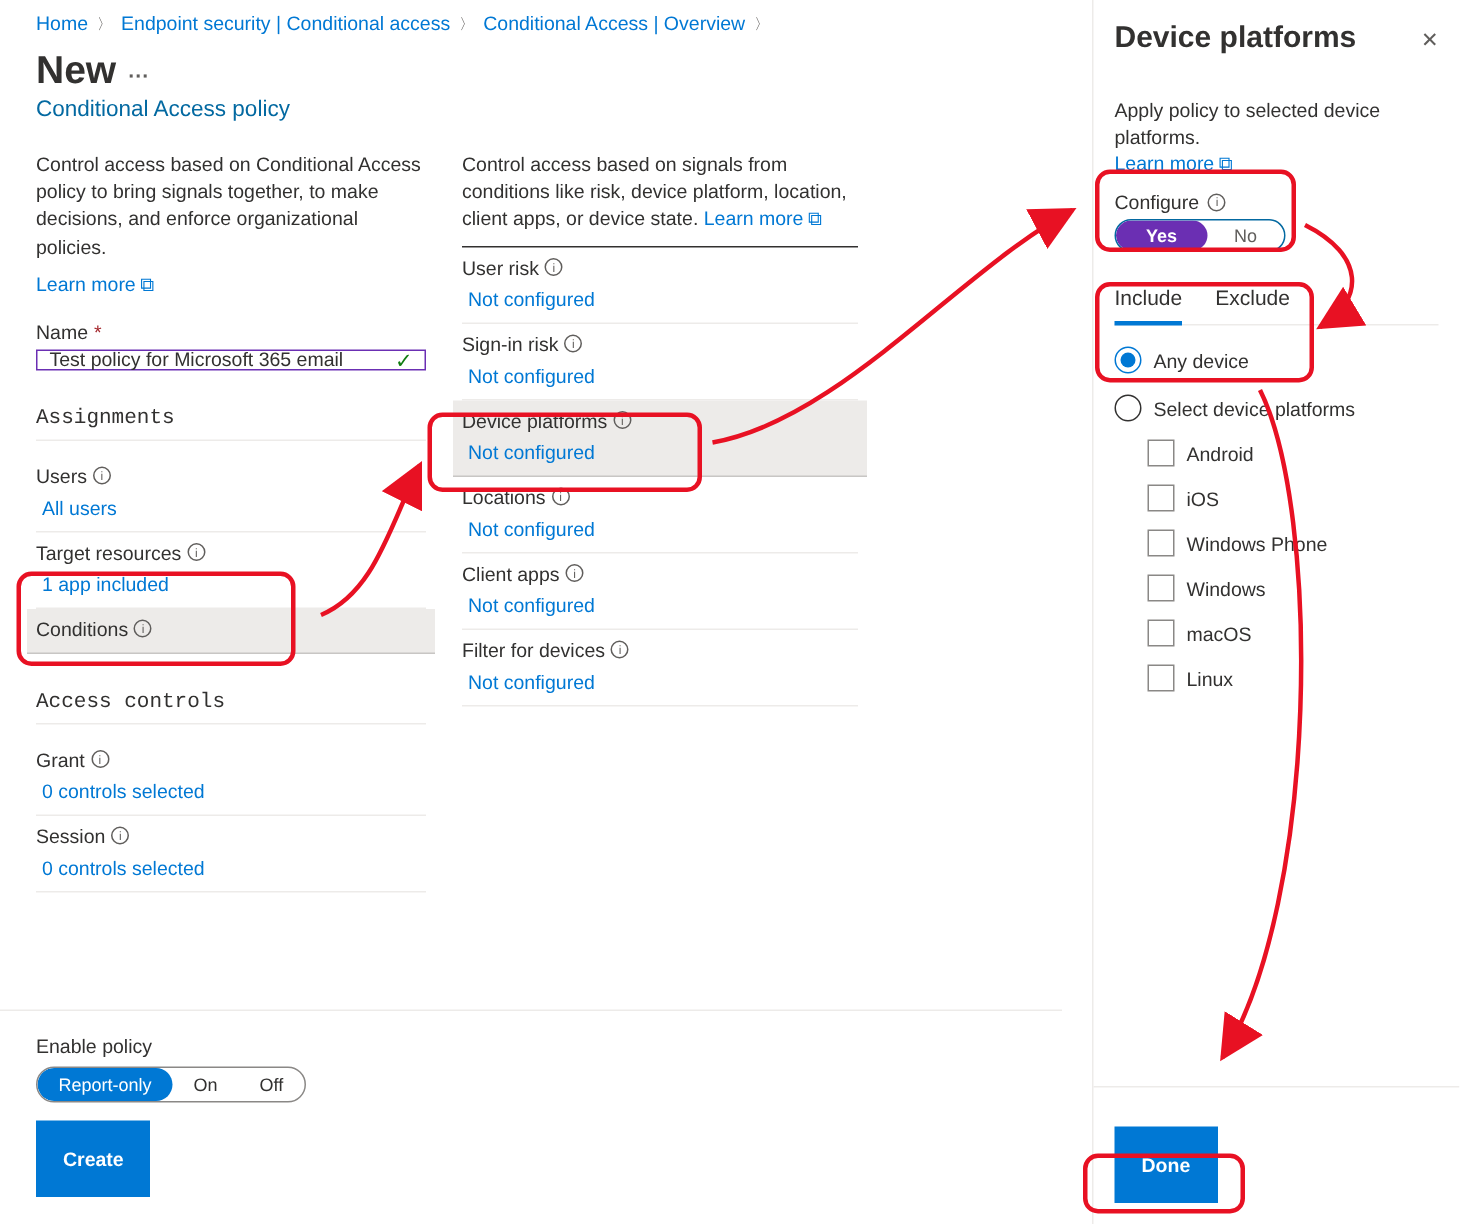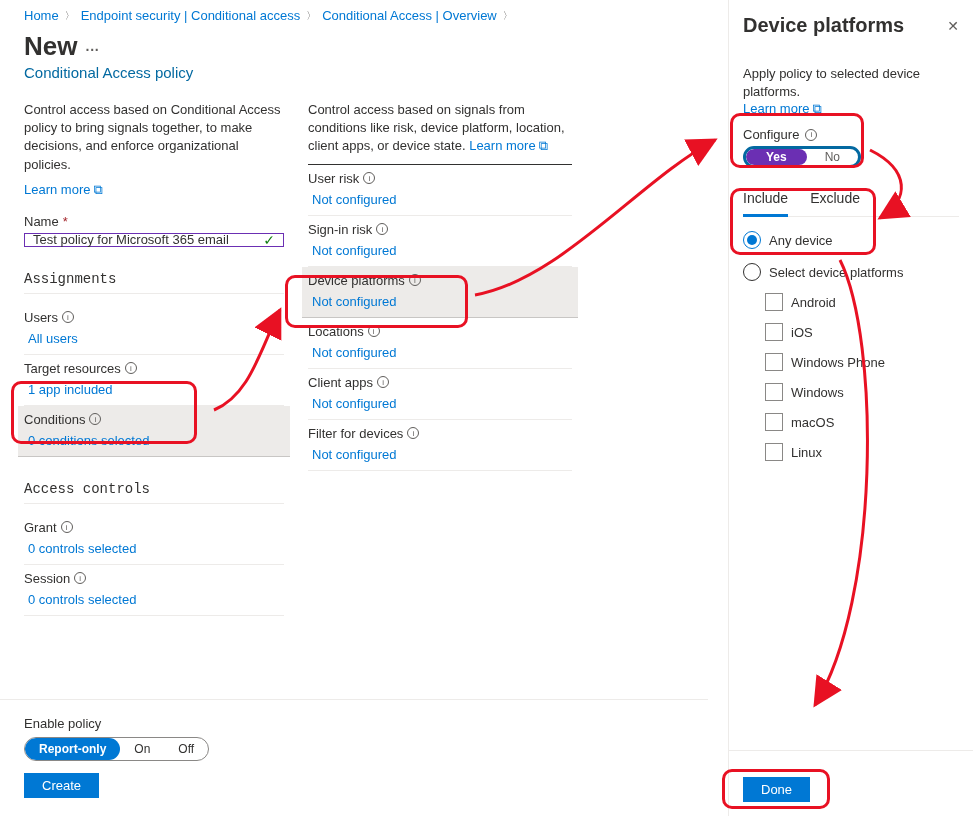--- a/index.html
+++ b/index.html
@@ -33,31 +33,31 @@
   .item-block .lbl { font-size: 13px; display: flex; align-items: center; gap: 4px; }
   .item-block .val { color: #0078d4; font-size: 13px; margin-top: 6px; padding-left: 4px; cursor: pointer; }
   .item-block.selected { background: #edebe9; margin-left: -6px; margin-right: -6px; padding-left: 6px; padding-right: 6px; border-bottom: 1px solid #c8c6c4; }
   
   .highlight-box { border: 3px solid #e81123; border-radius: 10px; position: absolute; pointer-events: none; }
   
   .footer { position: absolute; bottom: 0; left: 0; right: 265px; padding: 16px 24px 18px; border-top: 1px solid #edebe9; background: #fff; }
   .enable-lbl { font-size: 13px; margin-bottom: 6px; }
   .pill-toggle { display: inline-flex; border: 1px solid #8a8886; border-radius: 14px; height: 24px; overflow: hidden; align-items: center; }
   .pill-toggle .opt { padding: 0 14px; font-size: 12px; cursor: pointer; height: 100%; display: flex; align-items: center; }
-  .pill-toggle .opt.active { background: #0078d4; color: #fff; border-radius: 14px; font-weight: 700; }
-  .btn-primary { background: #0078d4; color: #fff; border: none; padding: 5px 18px; font-size: 13px; font-weight: 400; cursor: pointer; margin-top: 12px; }
+  .pill-toggle .opt.active { background: #0078d4; color: #fff; border-radius: 14px; font-weight: 400; }
+  .btn-primary { background: #0078d4; color: #fff; border: none; padding: 18px 18px; font-size: 13px; font-weight: 700; cursor: pointer; margin-top: 12px; }
   
   .panel { position: absolute; top: 0; right: 0; width: 245px; height: 100%; border-left: 1px solid #edebe9; background: #fff; padding: 14px 14px 0; }
   .panel-head { display: flex; justify-content: space-between; align-items: center; margin-bottom: 28px; }
   .panel-head h2 { font-size: 20px; font-weight: 600; }
   .close { font-size: 14px; cursor: pointer; color: #605e5c; }
   .panel .desc2 { font-size: 13px; line-height: 1.4; }
   
   .config-lbl { font-size: 13px; margin-top: 10px; display: flex; align-items: center; gap: 6px; }
-  .yn-toggle { display: inline-flex; border: 3px solid #0369a1; border-radius: 14px; height: 22px; overflow: hidden; align-items: center; margin-top: 4px; }
+  .yn-toggle { display: inline-flex; border: 1px solid #0369a1; border-radius: 14px; height: 22px; overflow: hidden; align-items: center; margin-top: 4px; }
   .yn-toggle .opt { padding: 0 18px; font-size: 12px; cursor: pointer; height: 100%; display: flex; align-items: center; color: #605e5c; }
   .yn-toggle .opt.yes { background: #6b2fb3; color: #fff; border-radius: 14px; font-weight: 600; padding: 0 20px; }
   
   .tabs { display: flex; gap: 22px; margin-top: 22px; border-bottom: 1px solid #edebe9; }
   .tab { padding-bottom: 8px; font-size: 14px; cursor: pointer; }
   .tab.active { font-weight: 400; border-bottom: 3px solid #0078d4; margin-bottom: -1px; }
   
   .radio-row { display: flex; align-items: center; gap: 8px; margin-top: 14px; font-size: 13px; cursor: pointer; }
   .radio { width: 18px; height: 18px; border: 1px solid #323130; border-radius: 50%; display: flex; align-items: center; justify-content: center; flex-shrink: 0; }
   .radio.checked { border-color: #0078d4; }
@@ -112,21 +112,20 @@
           <span>Target resources</span> 
           <span class="info-icon">i</span>
         </div>
       <div class="val">1 app included</div>
     </div>
     <div class="item-block selected">
       <div class="lbl">
           <span>Conditions</span> 
           <span class="info-icon">i</span>
         </div>
-      <div class="val">0 conditions selected</div>
     </div>
     
     <div class="section-head">Access controls</div>
     
     <div class="item-block">
       <div class="lbl">
           <span>Grant</span> 
           <span class="info-icon">i</span>
         </div>
       <div class="val">0 controls selected</div>

